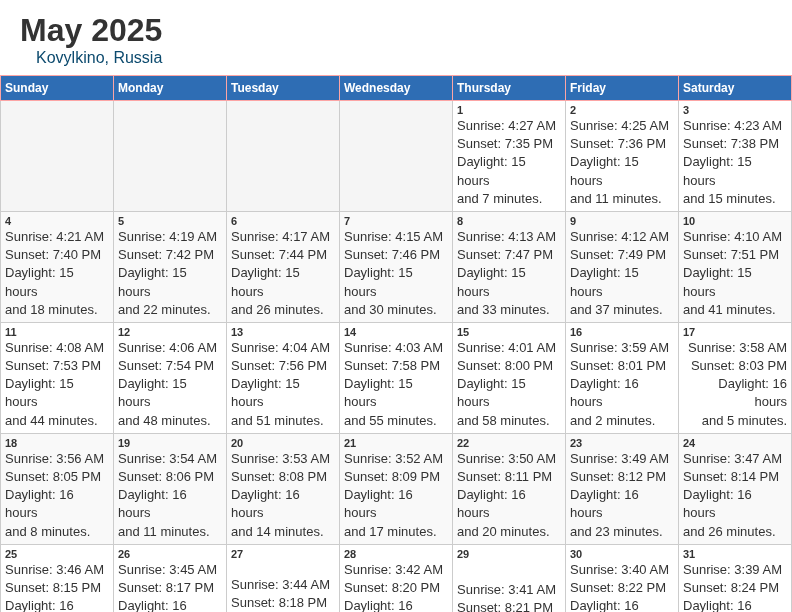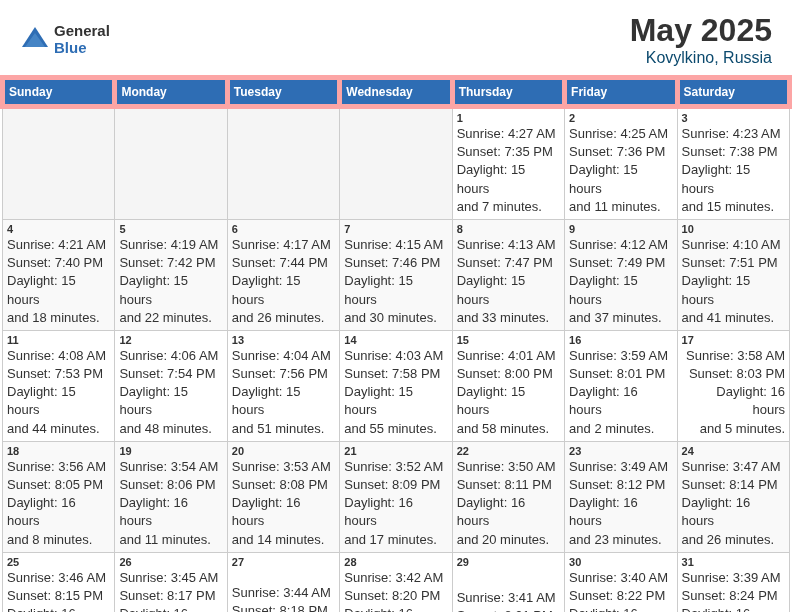--- a/index.html
+++ b/index.html
@@ -57,21 +57,21 @@
       border-collapse: collapse;
       table-layout: fixed;
     }
     .calendar th {
       background: #2e6db4;
       color: #fff;
       font-size: 12px;
       font-weight: bold;
       padding: 5px 4px;
       text-align: left;
-      border: 5px solid #fca5a5;
+      border: 1px solid #fca5a5;
     }
     .calendar td {
       vertical-align: top;
       border: 1px solid #ccc;
       padding: 3px 4px;
       font-size: 9.5px;
       color: #333;
       height: 82px;
       background: #fff;
     }
@@ -104,30 +104,20 @@
       height: 12px;
       background: #fff;
       border: 1px solid #ccc;
       display: inline-block;
     }
   </style>
 </head>
 <body>
 
 <div class="header">
-  <div class="logo">
-    <svg class="logo-icon" viewBox="0 0 30 30" xmlns="http://www.w3.org/2000/svg">
-      <polygon points="15,2 28,22 2,22" fill="#2e6db4"></polygon>
-      <polygon points="15,8 25,22 5,22" fill="#5b9bd5" opacity="0.5"></polygon>
-    </svg>
-    <div class="logo-text">
-      <span class="logo-general">General</span>
-      <span class="logo-blue">Blue</span>
-    </div>
-  </div>
   <div class="title-block">
     <div class="title-month">May 2025</div>
     <div class="title-location">Kovylkino, Russia</div>
   </div>
 </div>
 
 <table class="calendar">
   <thead>
     <tr id="weekday-header">
     <th>Sunday</th>

